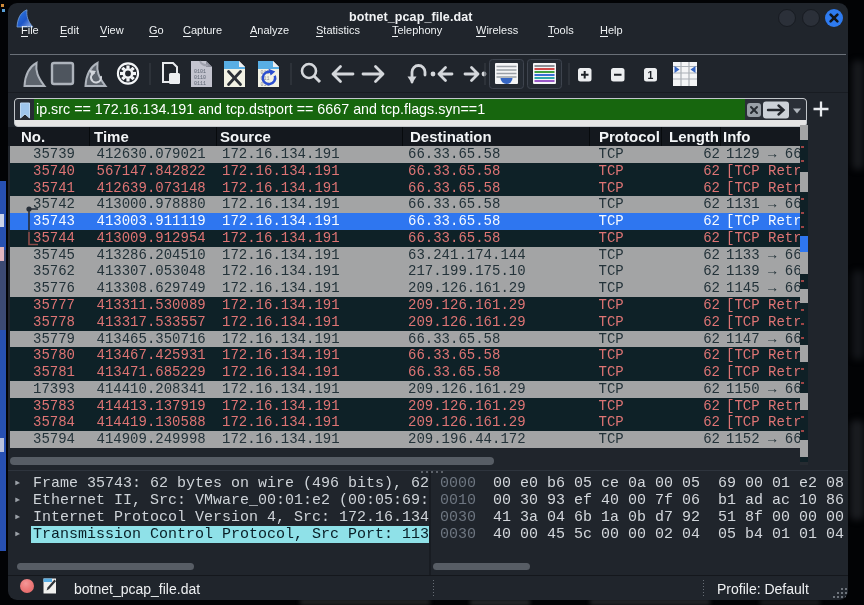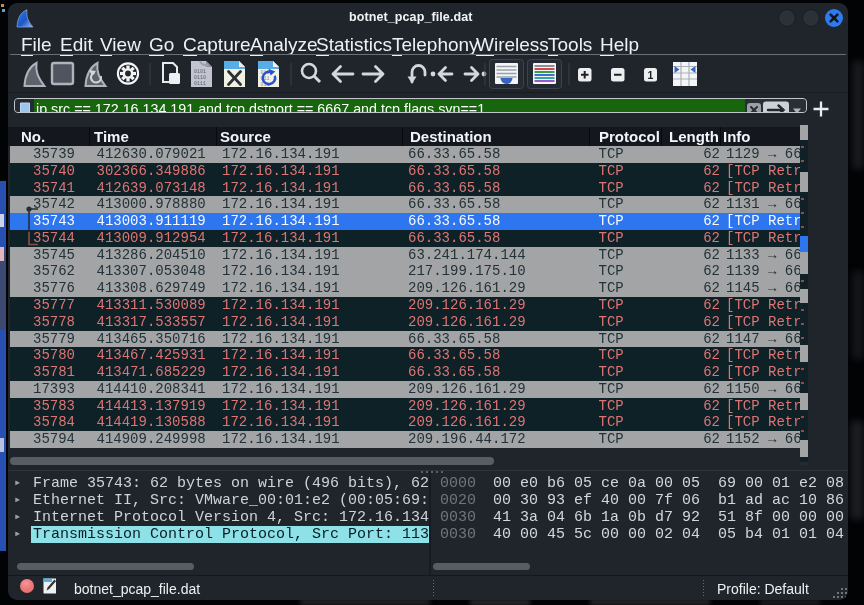--- a/index.html
+++ b/index.html
@@ -7,29 +7,29 @@
 #desk { position:relative; width:864px; height:605px; }
 .abs { position:absolute; }
 #win { position:absolute; left:8px; top:3px; width:840px; height:597px;
   background:#20252c; border-radius:9px; overflow:hidden; }
 
 #title { position:absolute; left:341px; top:7px; font-size:12.5px; font-weight:bold; color:#f1f3f5; letter-spacing:0.1px;}
 .circ { position:absolute; top:6px; width:18px; height:18px; border-radius:50%;
   background:#2b3039; border:1px solid #181c22; }
 #closeb { position:absolute; top:6px; width:18px; height:18px; border-radius:50%; background:#2e7bf0; }
 
-.mi { position:absolute; top:31px; font-size:19px; color:#eef1f3; white-space:pre; }
+.mi { position:absolute; top:21px; font-size:11px; color:#eef1f3; white-space:pre; }
 .mi u { text-decoration:none; border-bottom:1px solid #eef1f3; padding-bottom:0px; }
 #menusep { position:absolute; left:2px; right:2px; top:51px; height:1px; background:#6a7078; }
 #toolbar { position:absolute; left:0; top:52px; }
 #tbsep { position:absolute; left:0; right:0; top:89px; height:1px; background:#181c22; }
 
 #fbar { position:absolute; left:0; top:90px; width:840px; height:34px; }
-#finput { position:absolute; left:6px; top:4.5px; width:793px; height:15px;
-  border:1.5px solid #c2c6ca; border-radius:4px; overflow:hidden; background:#0ea5e9; }
+#finput { position:absolute; left:6px; top:4.5px; width:793px; height:29px;
+  border:1.5px solid #c2c6ca; border-radius:4px; overflow:hidden; background:#e5e5e5; }
 #fbook { position:absolute; left:0; top:0; width:19px; height:21px; background:#262b33; }
 #fbook svg { position:absolute; left:1px; top:1px; }
 #fgreen { position:absolute; left:19px; top:0; width:713px; height:21px; background:#17660e; }
 #ftext { position:absolute; left:2px; top:2px; font-size:14.3px; color:#ffffff; white-space:pre; }
 #fbtns { position:absolute; right:0; top:0; width:61px; height:21px; background:#2a2f37; }
 #fplus { position:absolute; left:804px; top:7px; }
 
 #phead { position:absolute; left:0px; top:124px; width:800px; height:19px; background:#14181e;
   color:#f2f4f6; font-size:15px; font-weight:bold; }
 #phead span { position:absolute; top:1px; }
@@ -327,21 +327,21 @@
     </div>
     <div class="hdiv" style="left:81px"></div>
       <div class="hdiv" style="left:208px"></div>
     <div class="hdiv" style="left:394px"></div>
       <div class="hdiv" style="left:581px"></div>
     <div class="hdiv" style="left:653px"></div>
       <div class="hdiv" style="left:712px"></div>
 
     <div id="plist">
 <div class="row rg" style="top:0.00px"><span class="c0">35739</span><span class="c1">412630.079021</span><span class="c2">172.16.134.191</span><span class="c3">66.33.65.58</span><span class="c4">TCP</span><span class="c5">62</span><span class="c6">1129 → 6667 [SYN] Seq=0 Win=</span></div>
-<div class="row rd" style="top:16.78px"><span class="c0">35740</span><span class="c1">302366.349886</span><span class="c2">172.16.134.191</span><span class="c3">66.33.65.58</span><span class="c4">TCP</span><span class="c5">62</span><span class="c6">[TCP Retransmission] 1</span></div>
+<div class="row rd" style="top:16.78px"><span class="c0">35740</span><span class="c1">567147.842822</span><span class="c2">172.16.134.191</span><span class="c3">66.33.65.58</span><span class="c4">TCP</span><span class="c5">62</span><span class="c6">[TCP Retransmission] 1</span></div>
 <div class="row rd" style="top:33.56px"><span class="c0">35741</span><span class="c1">412639.073148</span><span class="c2">172.16.134.191</span><span class="c3">66.33.65.58</span><span class="c4">TCP</span><span class="c5">62</span><span class="c6">[TCP Retransmission] 1</span></div>
 <div class="row rg" style="top:50.34px"><span class="c0">35742</span><span class="c1">413000.978880</span><span class="c2">172.16.134.191</span><span class="c3">66.33.65.58</span><span class="c4">TCP</span><span class="c5">62</span><span class="c6">1131 → 6667 [SYN] Seq=0 Win=</span></div>
 <div class="row rs" style="top:67.12px"><span class="c0">35743</span><span class="c1">413003.911119</span><span class="c2">172.16.134.191</span><span class="c3">66.33.65.58</span><span class="c4">TCP</span><span class="c5">62</span><span class="c6">[TCP Retransmission] 1</span></div>
 <div class="row rd" style="top:83.90px"><span class="c0">35744</span><span class="c1">413009.912954</span><span class="c2">172.16.134.191</span><span class="c3">66.33.65.58</span><span class="c4">TCP</span><span class="c5">62</span><span class="c6">[TCP Retransmission] 1</span></div>
 <div class="row rg" style="top:100.68px"><span class="c0">35745</span><span class="c1">413286.204510</span><span class="c2">172.16.134.191</span><span class="c3">63.241.174.144</span><span class="c4">TCP</span><span class="c5">62</span><span class="c6">1133 → 6667 [SYN] Seq=0 Win=</span></div>
 <div class="row rg" style="top:117.46px"><span class="c0">35762</span><span class="c1">413307.053048</span><span class="c2">172.16.134.191</span><span class="c3">217.199.175.10</span><span class="c4">TCP</span><span class="c5">62</span><span class="c6">1139 → 6667 [SYN] Seq=0 Win=</span></div>
 <div class="row rg" style="top:134.24px"><span class="c0">35776</span><span class="c1">413308.629749</span><span class="c2">172.16.134.191</span><span class="c3">209.126.161.29</span><span class="c4">TCP</span><span class="c5">62</span><span class="c6">1145 → 6667 [SYN] Seq=0 Win=</span></div>
 <div class="row rd" style="top:151.02px"><span class="c0">35777</span><span class="c1">413311.530089</span><span class="c2">172.16.134.191</span><span class="c3">209.126.161.29</span><span class="c4">TCP</span><span class="c5">62</span><span class="c6">[TCP Retransmission] 1</span></div>
 <div class="row rd" style="top:167.80px"><span class="c0">35778</span><span class="c1">413317.533557</span><span class="c2">172.16.134.191</span><span class="c3">209.126.161.29</span><span class="c4">TCP</span><span class="c5">62</span><span class="c6">[TCP Retransmission] 1</span></div>
 <div class="row rg" style="top:184.58px"><span class="c0">35779</span><span class="c1">413465.350716</span><span class="c2">172.16.134.191</span><span class="c3">66.33.65.58</span><span class="c4">TCP</span><span class="c5">62</span><span class="c6">1147 → 6667 [SYN] Seq=0 Win=</span></div>
@@ -396,21 +396,21 @@
         <i style="left:15px"></i>
         <i style="left:20px"></i>
       </div>
     <div id="panetop"></div>
     <div id="vsplit"></div>
 <div class="dline" style="top:472.0px"><span class="tri">▸</span><span class="dtx">Frame 35743: 62 bytes on wire (496 bits), 62 byt</span></div>
 <div class="dline" style="top:489.0px"><span class="tri">▸</span><span class="dtx">Ethernet II, Src: VMware_00:01:e2 (00:05:69:00:0</span></div>
 <div class="dline" style="top:506.0px"><span class="tri">▸</span><span class="dtx">Internet Protocol Version 4, Src: 172.16.134.191</span></div>
 <div class="dline dhl" style="top:523.0px"><span class="tri">▸</span><span class="dtx">Transmission Control Protocol, Src Port: 1131, D</span></div>
 <div class="hline" style="top:472.0px"><span class="hoff">0000</span><span class="hbytes">00 e0 b6 05 ce 0a 00 05&nbsp;&nbsp;69 00 01 e2 08 00</span></div>
-<div class="hline" style="top:489.0px"><span class="hoff">0020</span><span class="hbytes">00 30 93 ef 40 00 7f 06&nbsp;&nbsp;b1 ad ac 10 86 bf</span></div>
+<div class="hline" style="top:489.0px"><span class="hoff">0010</span><span class="hbytes">00 30 93 ef 40 00 7f 06&nbsp;&nbsp;b1 ad ac 10 86 bf</span></div>
 <div class="hline" style="top:506.0px"><span class="hoff">0030</span><span class="hbytes">41 3a 04 6b 1a 0b d7 92&nbsp;&nbsp;51 8f 00 00 00 00</span></div>
 <div class="hline" style="top:523.0px"><span class="hoff">0030</span><span class="hbytes">40 00 45 5c 00 00 02 04&nbsp;&nbsp;05 b4 01 01 04 02</span></div>
     <div id="hscroll2"></div>
     <div id="hscroll3"></div>
 
     <div id="sbar">
       <div id="sred"></div>
       <svg class="abs" style="left:35px;top:2px" width="14" height="16" viewBox="0 0 14 16">
         <rect x="0.5" y="0.5" width="12.5" height="15" fill="#f0f0ee"></rect>
         <path d="M 0.5 0.5 h 8.5 v 3.5 h -8.5 z" fill="#58aee4"></path>

